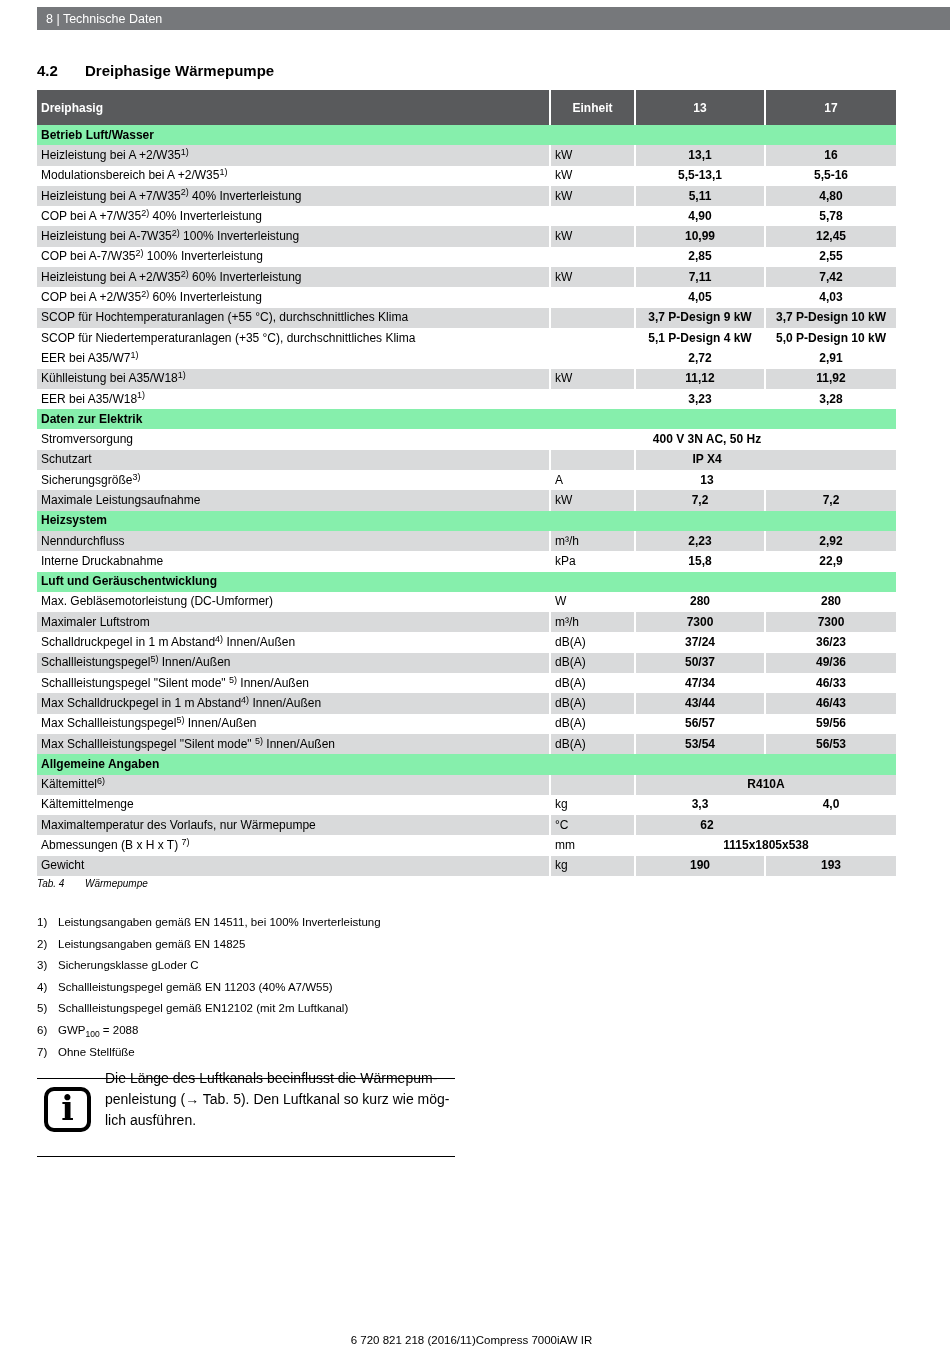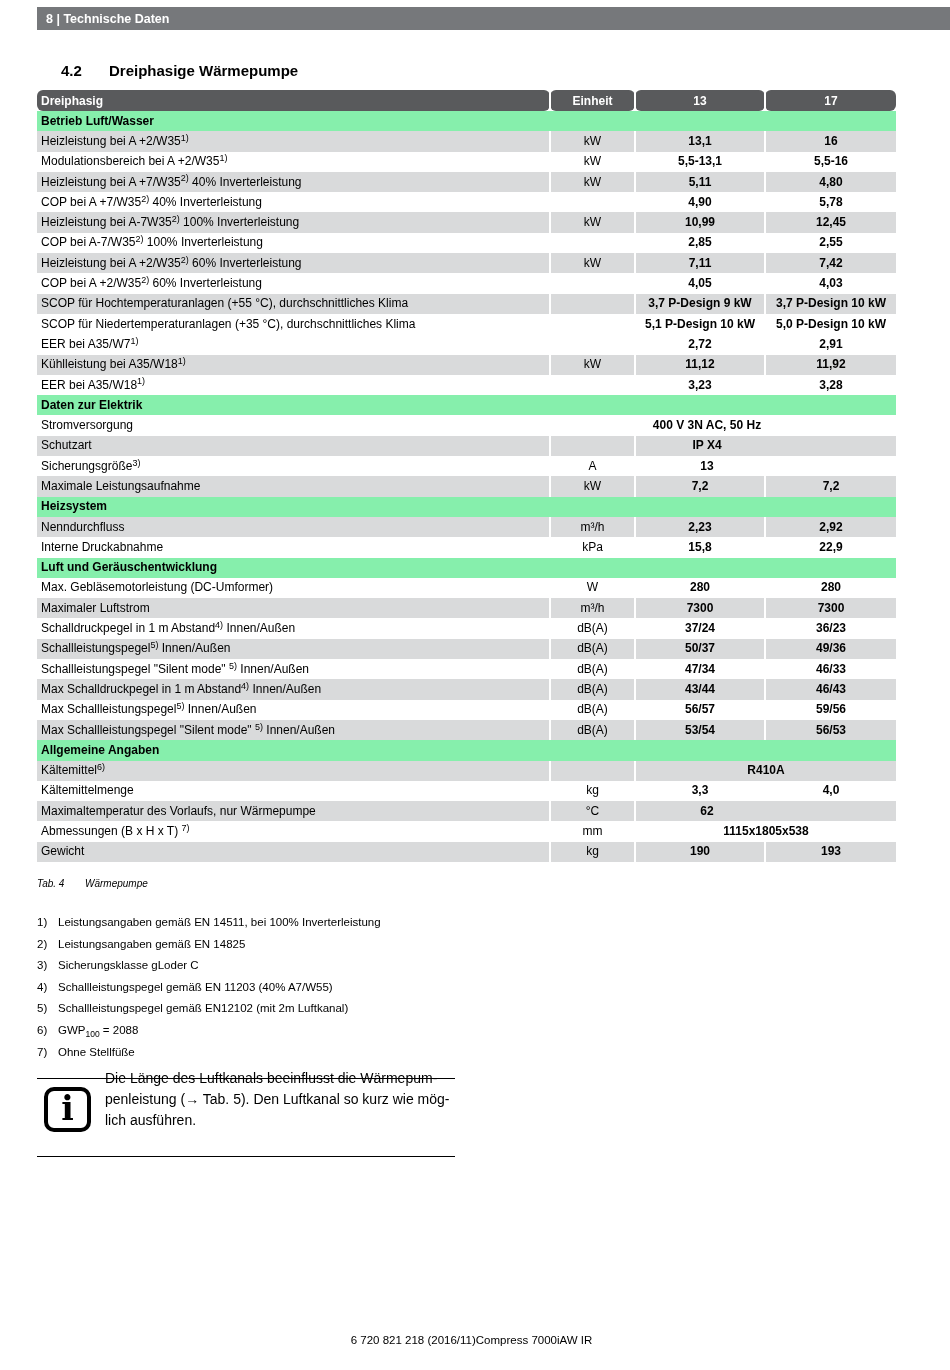--- a/index.html
+++ b/index.html
@@ -14,69 +14,68 @@
   }
 
   
   .topbar {
     position: absolute;
     left: 37px; right: 0; top: 7px; height: 23px;
     background: var(--c-bar, #76787B);
     color: #fff;
     display: flex; align-items: center;
     padding-left: 9px;
-    font-weight: bold;
+    font-weight: normal;
     font-size: 12.5px;
     box-sizing: border-box;
   }
 
   
   .section-heading {
     position: absolute;
     left: 37px; top: 62px;
     font-weight: bold;
     font-size: 15px;
   }
-  .sec-num { display: inline-block; width: 48px; margin-left: 24px; }
+  .sec-num { display: inline-block; width: 48px; }
 
   
   .spec-table {
     position: absolute;
     left: 37px; top: 90px;
     width: 859px;
     border-collapse: collapse;
     table-layout: fixed;
     font-size: 12px;
   }
   .spec-table thead th {
     background: var(--c-thead, #595A5C);
     color: #fff;
     font-weight: bold;
-    height: 21px;
+    height: 35px;
     padding: 0 4px;
     text-align: center;
     vertical-align: middle;
     box-sizing: border-box;
-    border-radius: 6px;
   }
   .spec-table thead th.col-label { text-align: left; }
   .spec-table thead th + th { border-left: 2px solid #fff; }
 
   .spec-table tbody td {
     height: 20.3px;
     padding: 0 4px;
     vertical-align: middle;
     box-sizing: border-box;
     line-height: 13px;
   }
   .spec-table tbody tr.shaded td { background: var(--c-shade, #D9DADB); }
   .spec-table tbody td + td { border-left: 2px solid #fff; }
 
   .label-cell { text-align: left; }
-  .unit-cell  { text-align: center; }
+  .unit-cell  { text-align: left; }
   .value-cell { text-align: center; font-weight: bold; }
   .span-cell.shift-left { padding-right: 122px; }
 
   .section-cell {
     font-weight: bold;
     text-align: left;
     background: #86efac;
     margin-left: 8px;
   }
 
@@ -234,21 +233,21 @@
         </tr>
         <tr class="shaded">
           <td class="label-cell">SCOP für Hochtemperaturanlagen (+55 °C), durchschnittliches Klima</td>
           <td class="unit-cell"></td>
           <td class="value-cell">3,7 P-Design 9 kW</td>
           <td class="value-cell">3,7 P-Design 10 kW</td>
         </tr>
         <tr>
           <td class="label-cell">SCOP für Niedertemperaturanlagen (+35 °C), durchschnittliches Klima</td>
           <td class="unit-cell"></td>
-          <td class="value-cell">5,1 P-Design 10 kW</td>
+          <td class="value-cell">5,1 P-Design 4 kW</td>
           <td class="value-cell">5,0 P-Design 10 kW</td>
         </tr>
         <tr>
           <td class="label-cell">EER bei A35/W7<sup>1)</sup></td>
           <td class="unit-cell"></td>
           <td class="value-cell">2,72</td>
           <td class="value-cell">2,91</td>
         </tr>
         <tr class="shaded">
           <td class="label-cell">Kühlleistung bei A35/W18<sup>1)</sup></td>

